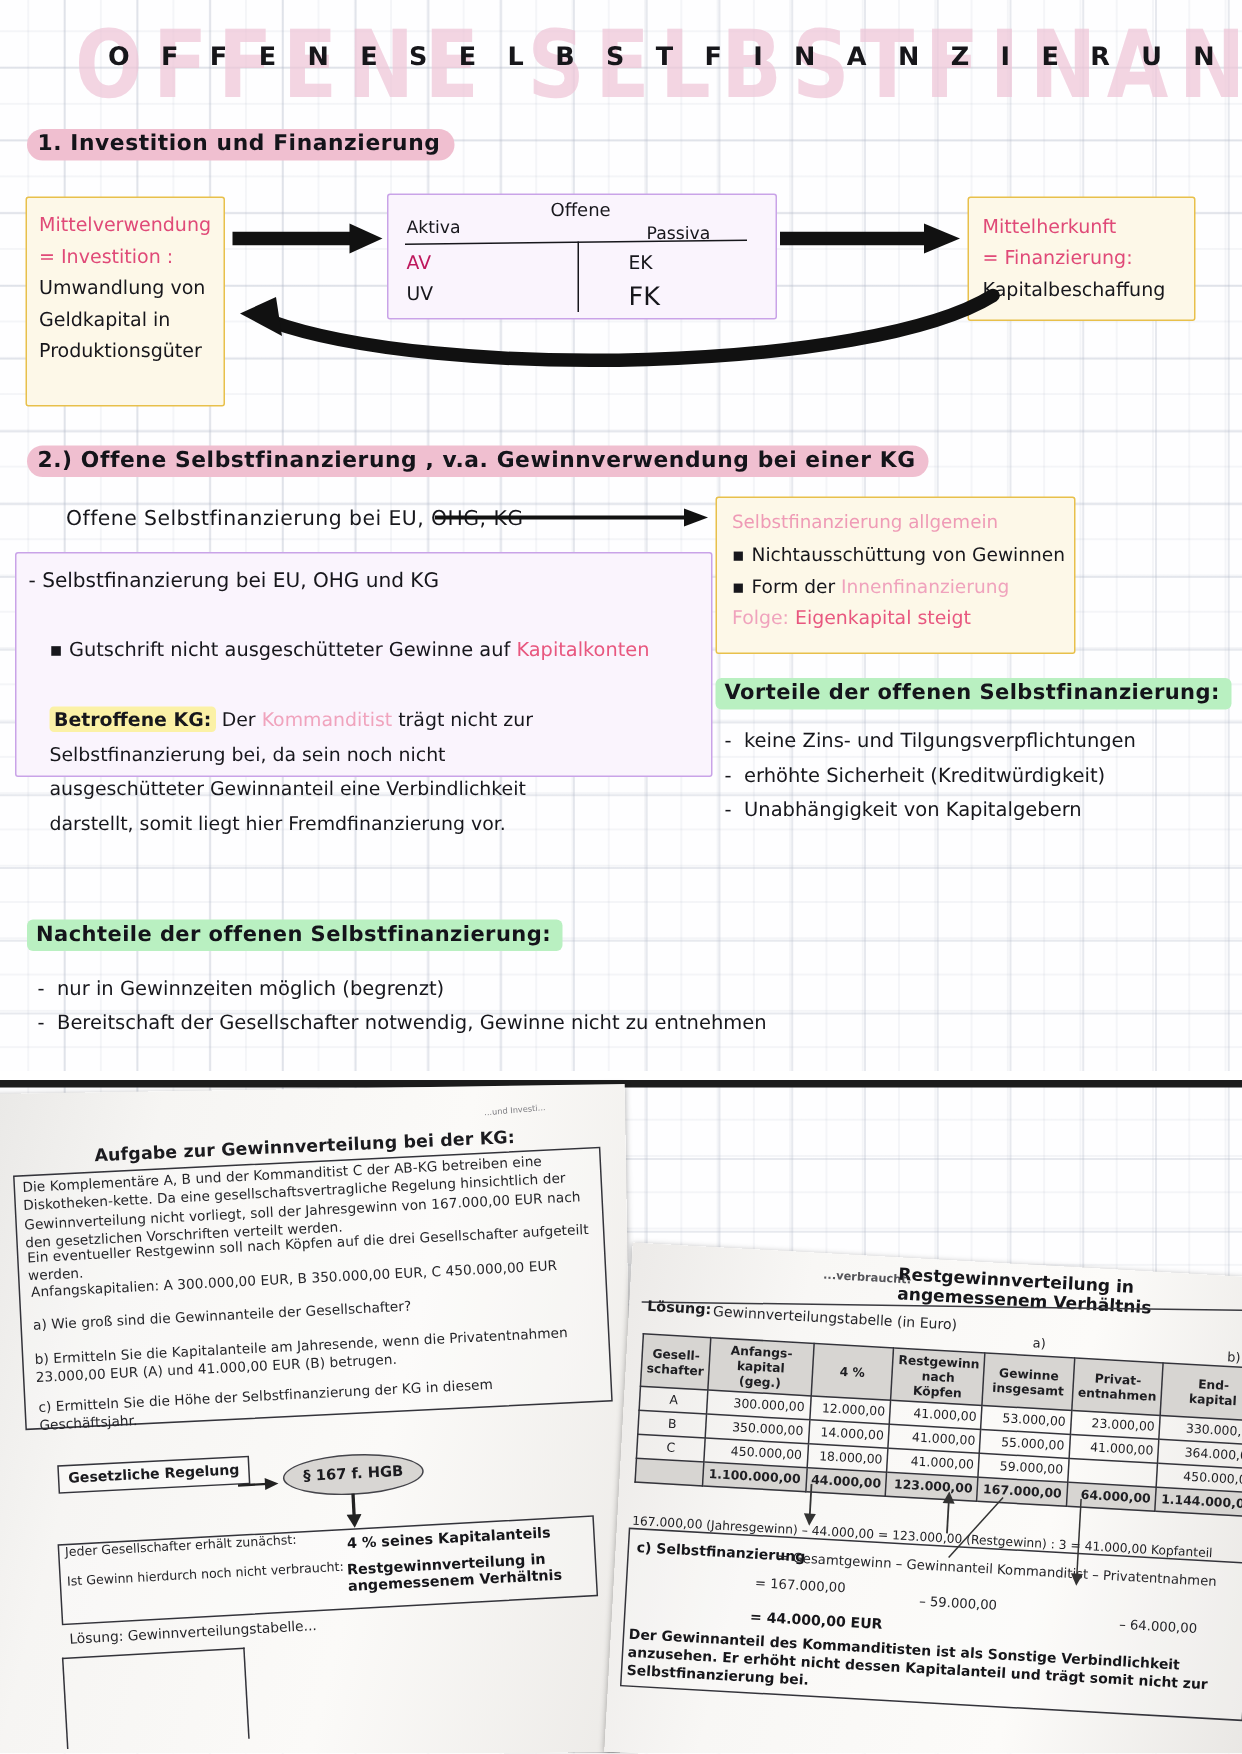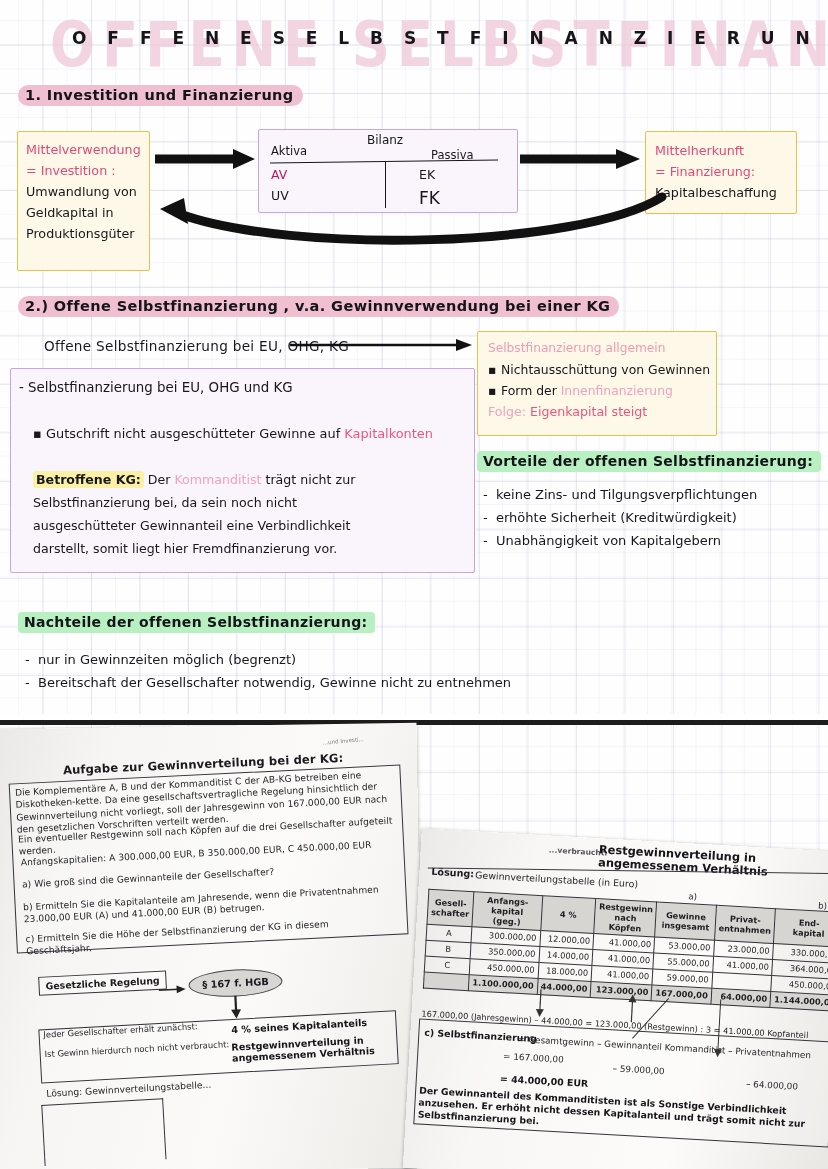--- a/index.html
+++ b/index.html
@@ -57,21 +57,21 @@
 
   
   .box{position:absolute;box-sizing:border-box;}
   .box-yellow{border:1.6px solid #e8c04b;background:#fdf8e8;border-radius:2px;}
   .box-purple{border:1.6px solid #c9a3e8;background:#faf4fd;border-radius:2px;}
 
   #box-mittelverwendung{left:17px;top:131px;width:133px;height:140px;padding:7px 6px 0 8px;}
   #box-bilanz{left:258px;top:129px;width:260px;height:84px;}
   #box-mittelherkunft{left:645px;top:131px;width:152px;height:83px;padding:8px 4px 0 9px;}
   #box-allgemein{left:477px;top:331px;width:240px;height:105px;padding:6px 8px 0 10px;}
-  #box-selbst{left:10px;top:368px;width:465px;height:205px;padding:8px 10px 0 8px;}
+  #box-selbst{left:10px;top:368px;width:465px;height:150px;padding:8px 10px 0 8px;}
 
   .ln{font-size:12.7px;color:#17171c;line-height:21px;white-space:nowrap;}
   .ln.pink{color:#e04a78;}
   .ln.pinksoft{color:#ef9bb6;}
   .pinkw{color:#e8577f;}
   .pinksoftw{color:#f0a3bd;}
 
   
   .bil-title{position:absolute;left:108px;top:3px;font-size:12px;color:#17171c;}
   .bil-aktiva{position:absolute;left:12px;top:14px;font-size:11.5px;color:#17171c;}
@@ -148,21 +148,21 @@
 
 <div class="box box-yellow" id="box-mittelverwendung">
   <div class="ln pink">Mittelverwendung</div>
   <div class="ln pink">= Investition :</div>
   <div class="ln">Umwandlung von</div>
   <div class="ln">Geldkapital in</div>
   <div class="ln">Produktionsgüter</div>
 </div>
 
 <div class="box box-purple" id="box-bilanz">
-  <div class="bil-title">Bilanz</div>
+  <div class="bil-title">Offene</div>
   <div class="bil-aktiva">Aktiva</div>
   <div class="bil-passiva">Passiva</div>
   <div class="bil-hr"></div>
   <div class="bil-v"></div>
   <div class="bil-av">AV</div>
   <div class="bil-uv">UV</div>
   <div class="bil-ek">EK</div>
   <div class="bil-fk">FK</div>
 </div>
 

